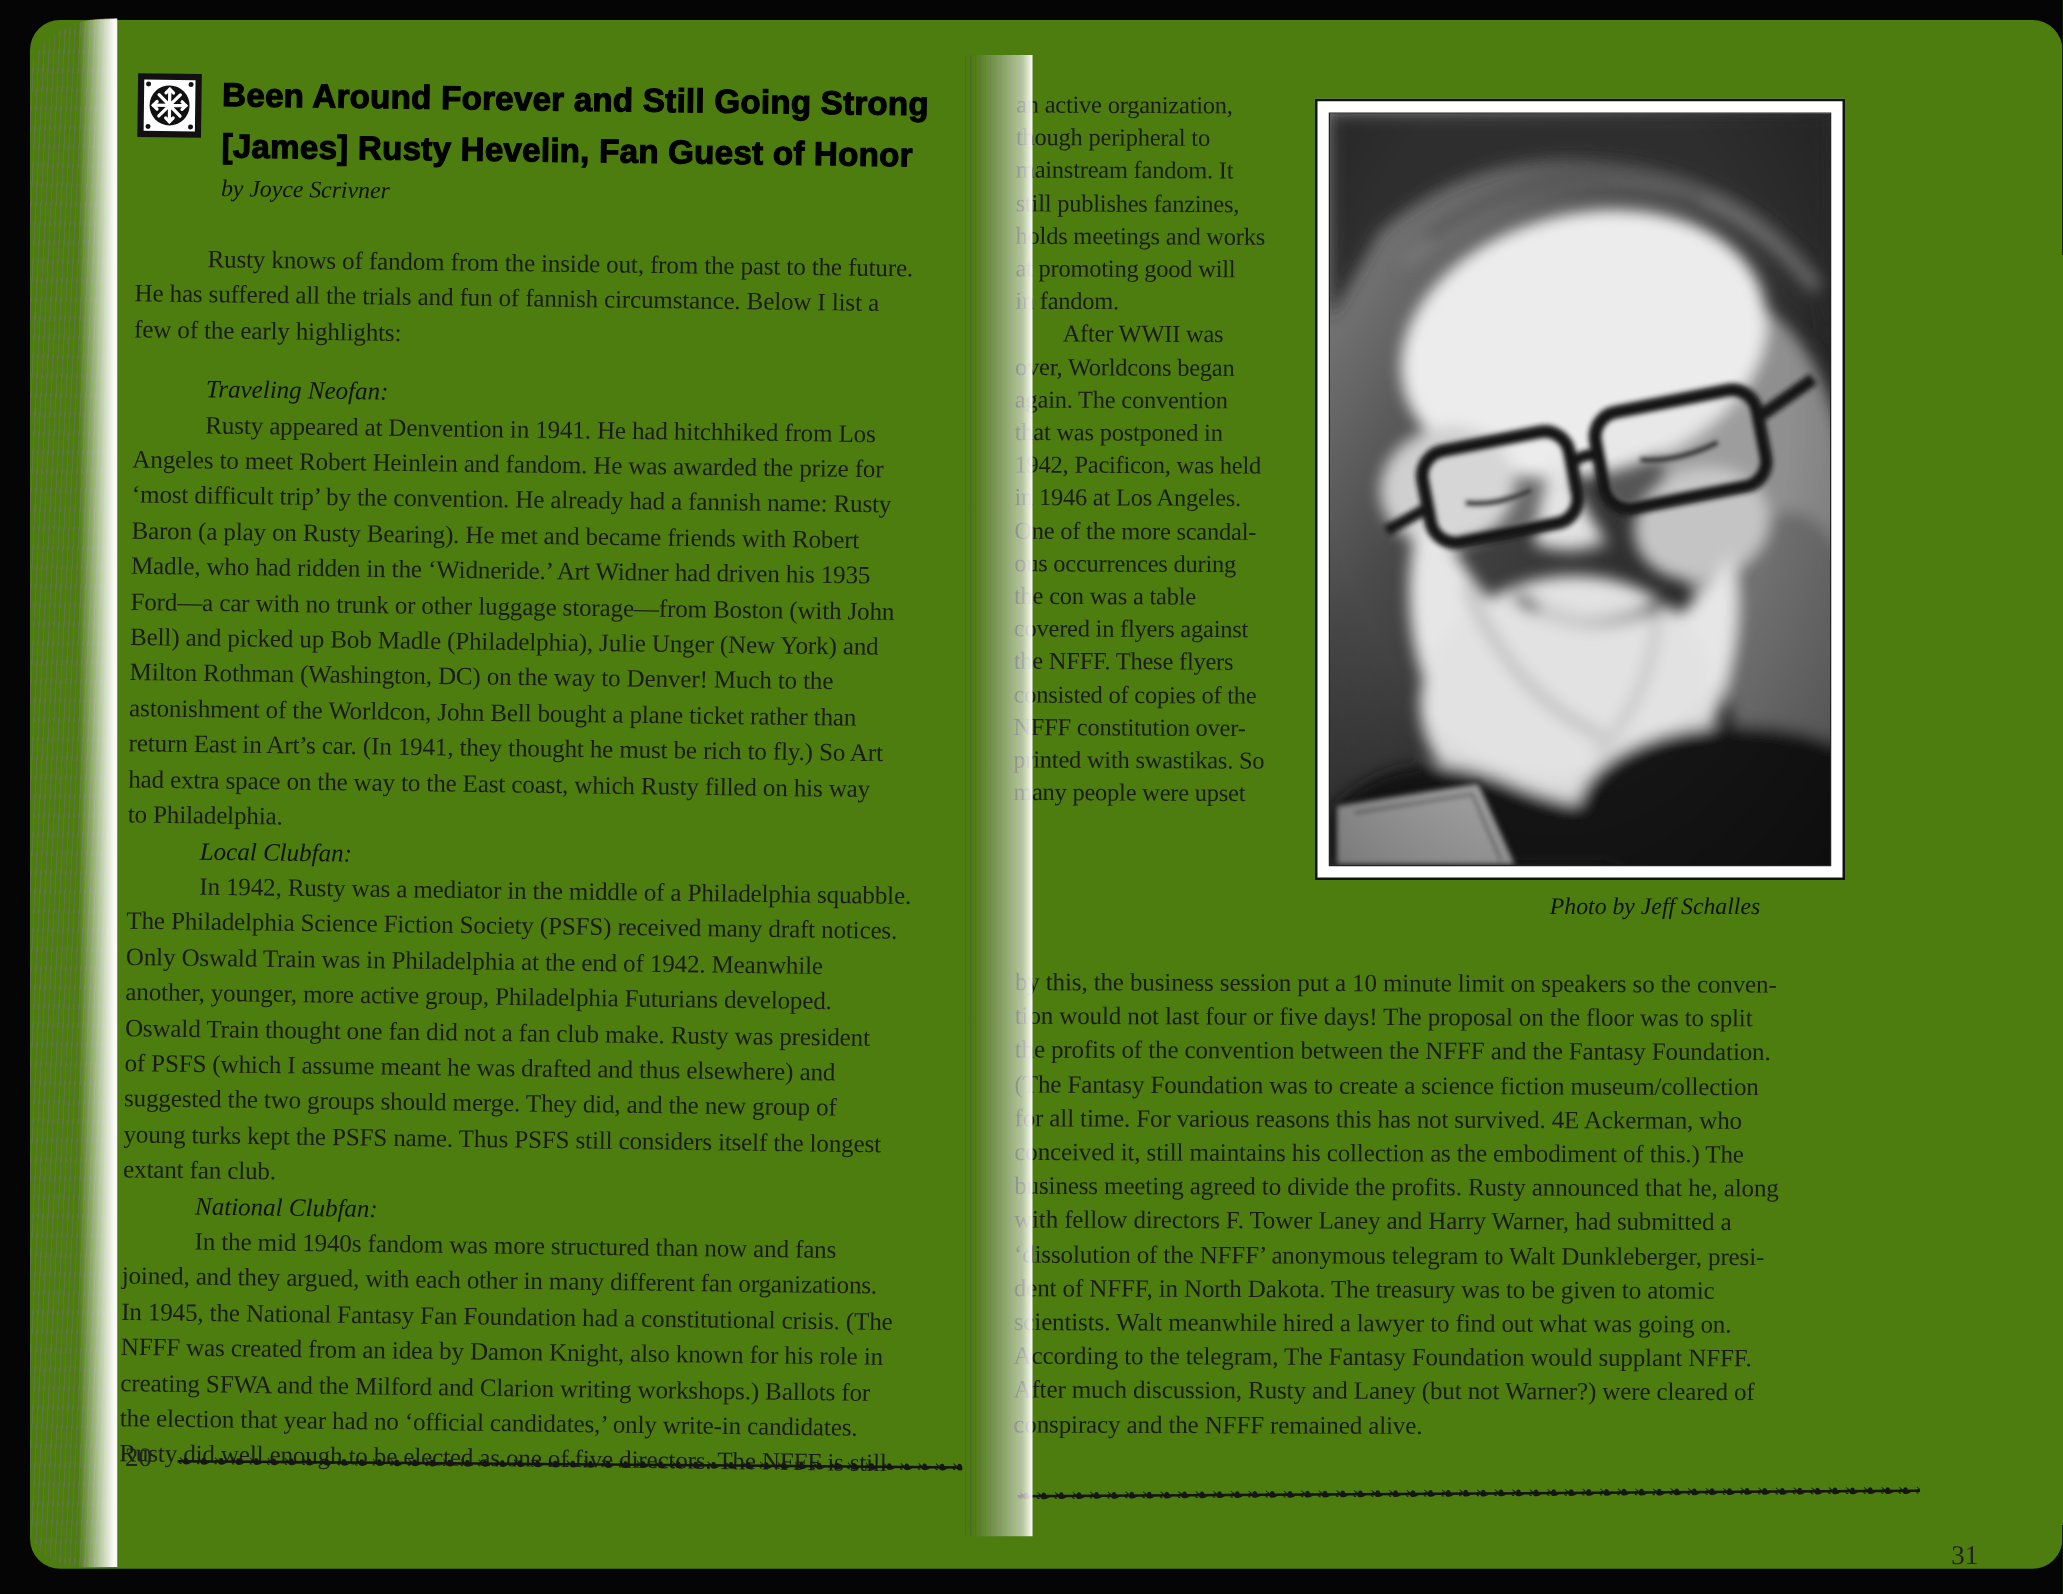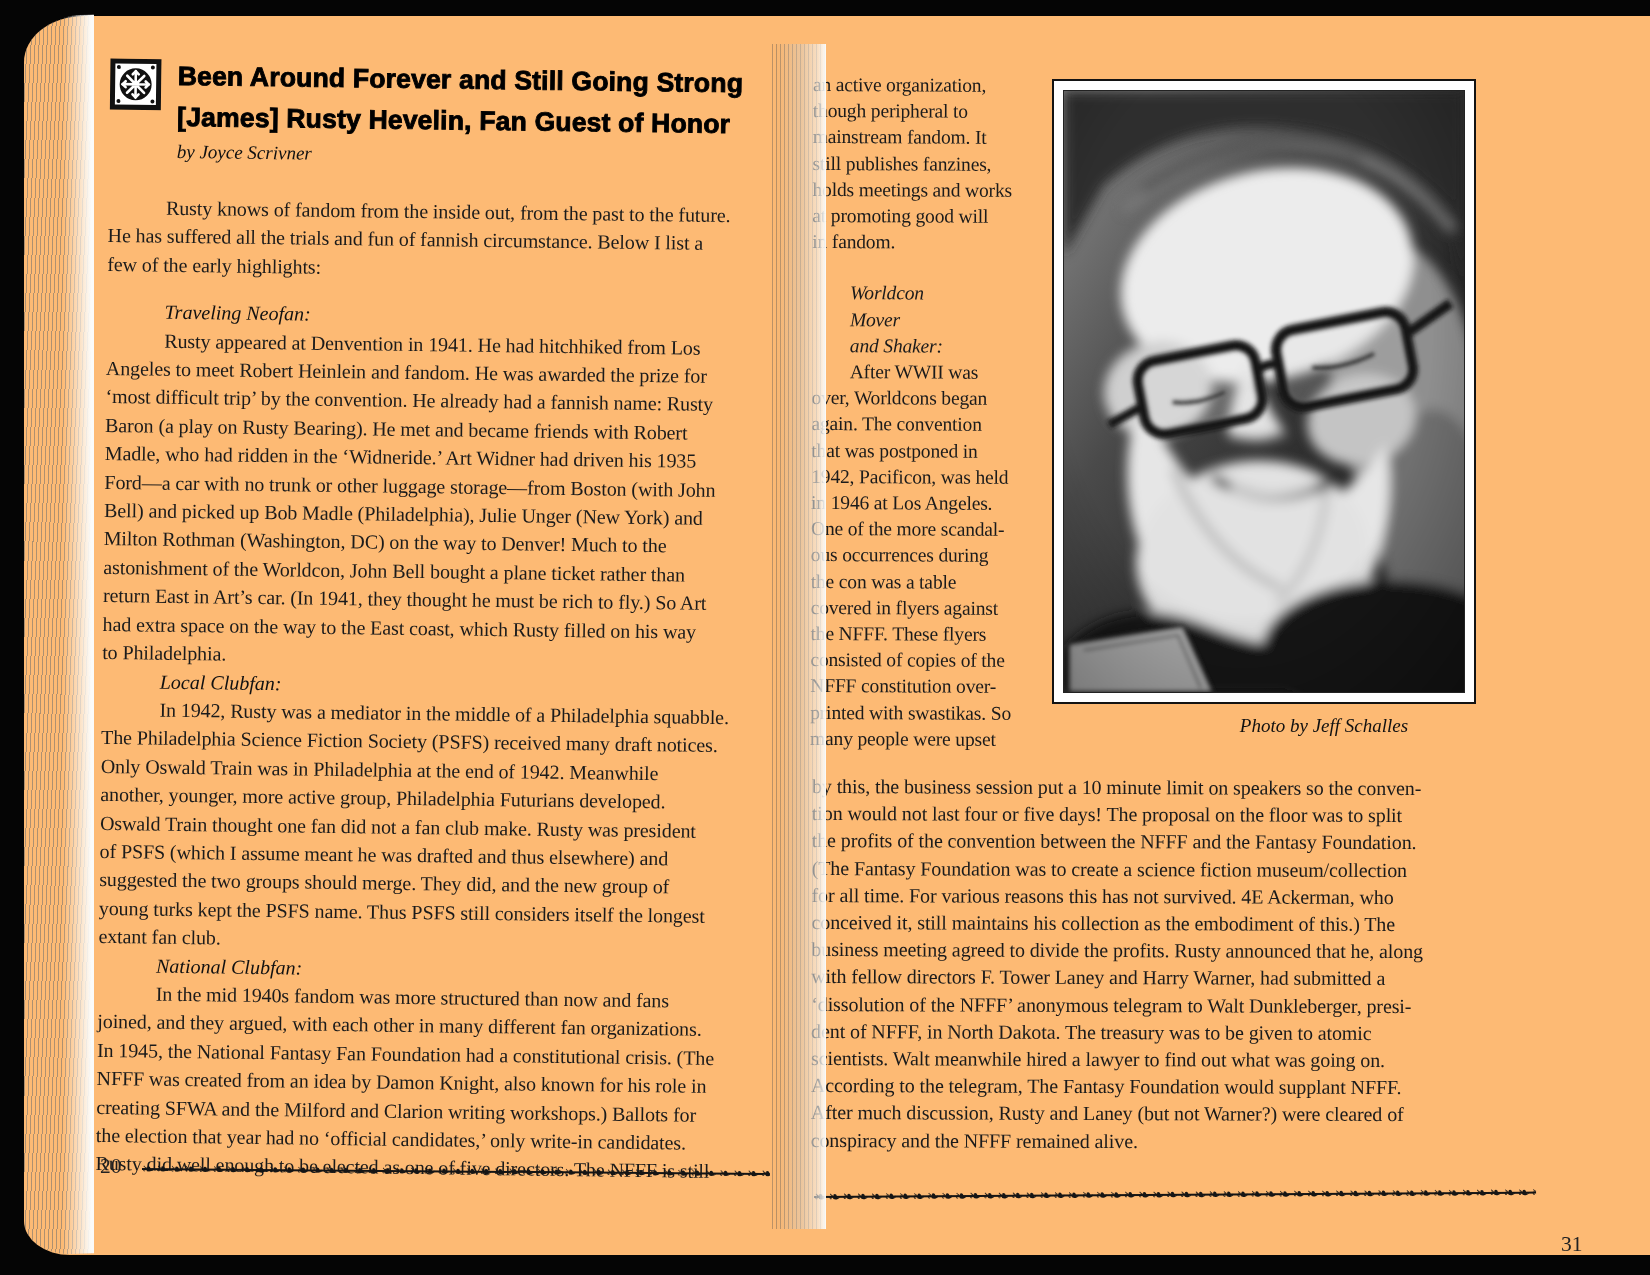--- a/index.html
+++ b/index.html
@@ -1,20 +1,20 @@
 <!DOCTYPE html>
 <html><head>
 <meta charset="utf-8">
 <style>
   html,body{margin:0;padding:0;background:#000;}
   .screen{position:relative;width:1650px;height:1275px;background:#050505;overflow:hidden;
           font-family:"Liberation Serif", serif;color:#1b1b1b;}
   
-  .book{position:absolute;left:24px;top:16px;right:0;bottom:20px;background:#fdba74;
-        border-top-left-radius:60px 46px;border-bottom-left-radius:46px 34px;}
+  .book{position:absolute;left:24px;top:16px;right:0;bottom:20px;background:#4d7c0f;
+        border-top-left-radius:60px 46px;border-bottom-left-radius:46px 34px;border-radius:24px;}
   .page-edges{position:absolute;left:0;top:0;bottom:0;width:70px;
         border-top-left-radius:60px 46px;border-bottom-left-radius:46px 34px;
         background:
           linear-gradient(90deg, rgba(255,255,255,0) 55%, #fbfbf9 96%),
           repeating-linear-gradient(93deg, rgba(110,110,110,.55) 0 1px, rgba(250,250,248,0) 1px 4px);
         transform:skewY(-1.2deg);transform-origin:0 0;}
   .gutter{position:absolute;left:748px;top:28px;bottom:26px;width:54px;pointer-events:none;
         background:
           linear-gradient(90deg, rgba(251,251,249,0) 0%, rgba(251,251,249,0) 10%, rgba(251,251,249,.6) 85%, #fbfbf9 100%),
           repeating-linear-gradient(90deg, rgba(80,80,80,.38) 0 1px, rgba(0,0,0,0) 1px 4px),
@@ -136,23 +136,20 @@
     </div>
 
     <div class="col">
       <div class="colpara">an active organization,
 though peripheral to
 mainstream fandom. It
 still publishes fanzines,
 holds meetings and works
 at promoting good will
 in fandom.</div>
-      <div class="colpara col-h">Worldcon
-Mover
-and Shaker:</div>
       <div class="colpara col-body">After WWII was
 over, Worldcons began
 again. The convention
 that was postponed in
 1942, Pacificon, was held
 in 1946 at Los Angeles.
 One of the more scandal-
 ous occurrences during
 the con was a table
 covered in flyers against

